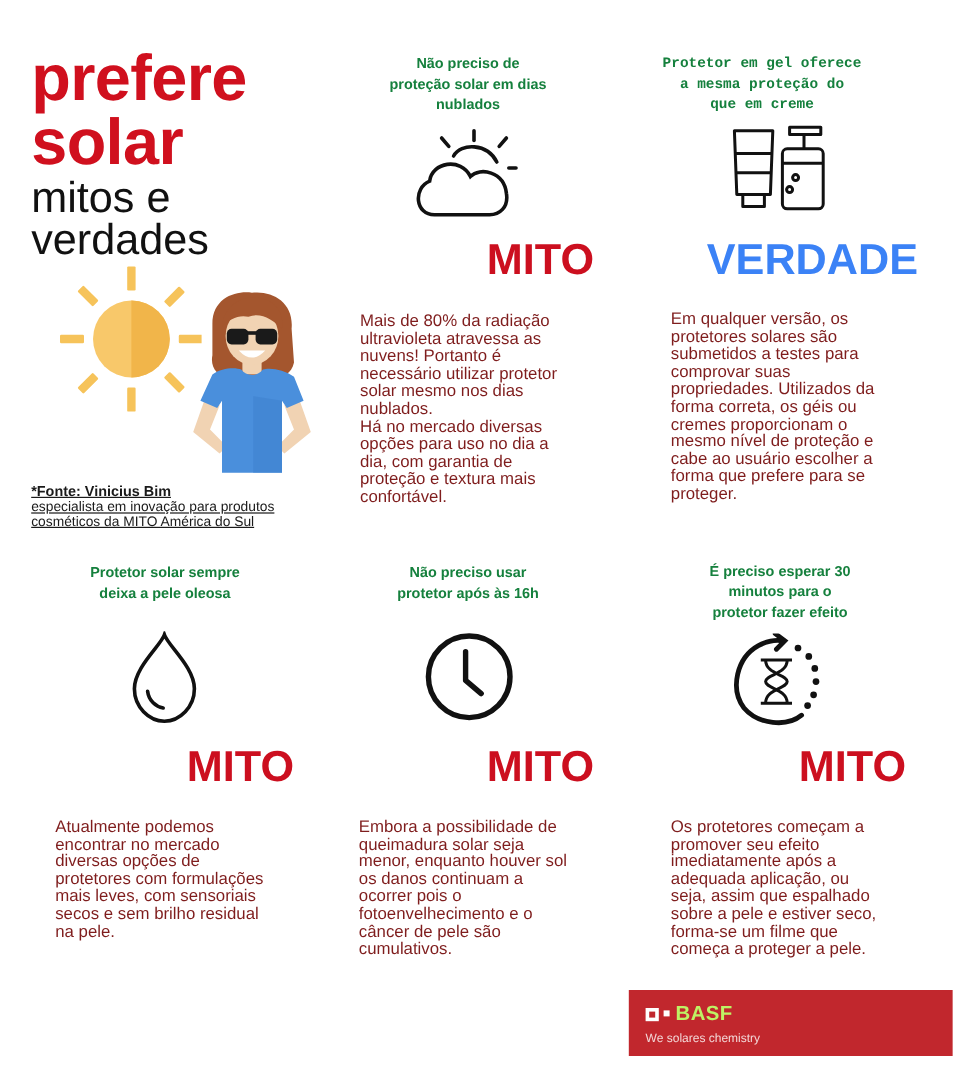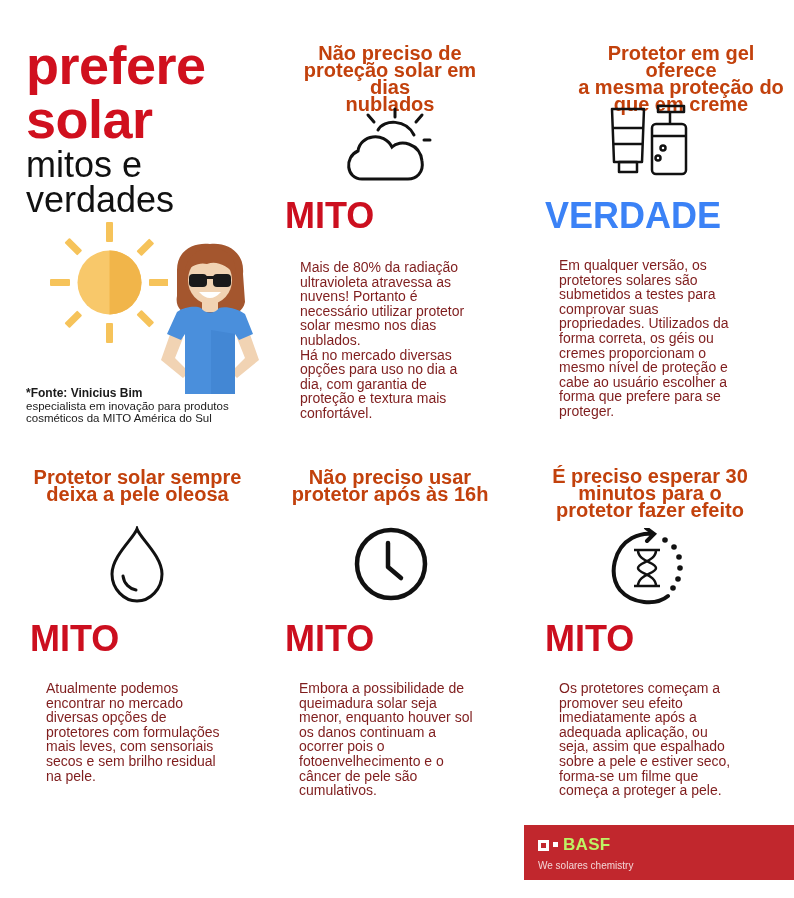--- a/index.html
+++ b/index.html
@@ -8,35 +8,35 @@
       font-family: "Liberation Sans", "DejaVu Sans", sans-serif; color: #111;
     }
     .title-red {
       position: absolute; left: 26px; color: #d0101e; font-weight: bold;
       font-size: 54px; line-height: 54px; letter-spacing: -0.5px;
     }
     .title-black {
       position: absolute; left: 26px; color: #111; font-size: 36px; line-height: 38px;
     }
     .card-q {
-      position: absolute; text-align: center; font-weight: bold; font-size: 20px;
-      line-height: 17px; color: #c2410c;
+      position: absolute; text-align: center; font-weight: bold; font-size: 12px;
+      line-height: 17px; color: #15803d;
     }
     .verdict {
-      position: absolute; text-align: left; font-weight: bold; font-size: 36px;
+      position: absolute; text-align: right; font-weight: bold; font-size: 36px;
       line-height: 38px;
     }
     .verdict.mito { color: #cc0f1f; }
     .verdict.verdade { color: #3b82f6; }
     .body-text {
       position: absolute; font-size: 14px; line-height: 14.6px; color: #7f1d1d;
       white-space: pre-line;
     }
     .icon { position: absolute; }
-    .source { position: absolute; left: 26px; top: 387px; font-size: 11.5px; line-height: 12.5px; color: #1a1a1a; }
+    .source { position: absolute; left: 26px; top: 403px; font-size: 11.5px; line-height: 12.5px; color: #1a1a1a; text-decoration: underline; }
     .source b { font-size: 12px; }
     .basf {
       position: absolute; left: 524px; top: 825px; width: 270px; height: 55px; background: #c1272d;
     }
     .basf-logo { position: absolute; left: 14px; top: 10px; color: #bef264; font-weight: bold; font-size: 17px; letter-spacing: 0.3px; }
     .basf-tag { position: absolute; left: 14px; top: 35px; color: #f3d6d6; font-size: 10px; }
   </style>
 </head>
 <body>
 
@@ -108,21 +108,21 @@
 nuvens! Portanto é
 necessário utilizar protetor
 solar mesmo nos dias
 nublados.
 Há no mercado diversas
 opções para uso no dia a
 dia, com garantia de
 proteção e textura mais
 confortável.</div>
 
-<div class="card-q" style="left:576px; top:45px; width:210px; white-space:pre-line;">Protetor em gel oferece
+<div class="card-q" style="left:530px; top:45px; width:210px; white-space:pre-line;font-family:Liberation Mono, monospace;">Protetor em gel oferece
 a mesma proteção do
 que em creme</div>
 <svg class="icon" style="left:608px; top:104px;" width="82" height="72" viewBox="0 0 82 72">
   <g fill="none" stroke="#111" stroke-width="2.5" stroke-linejoin="round">
     <path d="M4 5 L36 5 L34 58 L6 58 Z"></path>
     <line x1="5" y1="24" x2="35" y2="24"></line>
     <line x1="5.5" y1="40" x2="34.5" y2="40"></line>
     <rect x="11" y="58" width="18" height="10"></rect>
     <rect x="50" y="2" width="26" height="6"></rect>
     <line x1="62" y1="8" x2="62" y2="20"></line>

